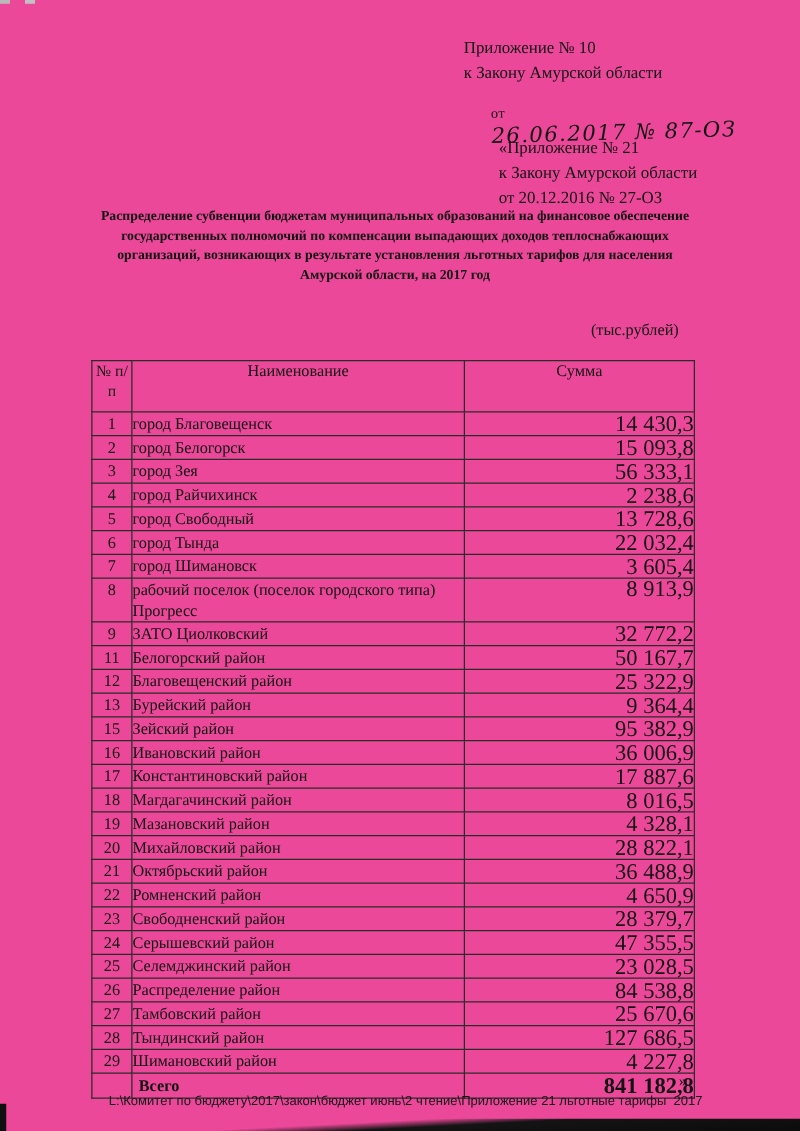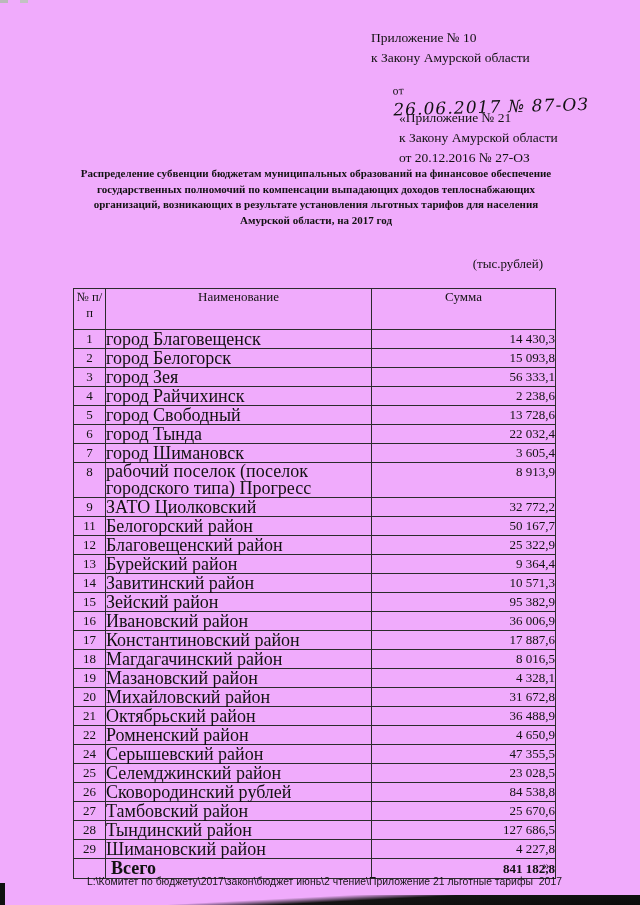--- a/index.html
+++ b/index.html
@@ -14,21 +14,21 @@
     position: relative;
     overflow: hidden;
     font-family: "Liberation Serif", "DejaVu Serif", serif;
     color: #121212;
     -webkit-font-smoothing: antialiased;
   }
 
   .page {
     position: absolute;
     inset: 0;
-    background: #f0abfc;
+    background: #ec4899;
   }
 
   
   .scan-top-left {
     position: absolute;
     left: 0; top: 0;
     width: 8px; height: 3px;
     background: #b9b9b9;
   }
   .scan-top-mid {
@@ -142,27 +142,27 @@
 
   td.t-num {
     text-align: center;
     height: 18px;
     line-height: 18px;
     font-size: 13px;
   }
   td.t-name {
     padding-left: 5px;
     line-height: 18px;
-    font-size: 18px;
+    font-size: 13px;
   }
   td.t-sum {
     text-align: right;
     padding-right: 7px;
     line-height: 18px;
-    font-size: 13px;
+    font-size: 18px;
   }
   tr.tall td.t-num,
   tr.tall td.t-name,
   tr.tall td.t-sum {
     line-height: 17px;
   }
   tr.total td {
     font-weight: bold;
     height: 19px;
     line-height: 19px;
@@ -284,25 +284,20 @@
             <td class="t-num">12</td>
             <td class="t-name">Благовещенский район</td>
             <td class="t-sum">25 322,9</td>
           </tr>
           <tr>
             <td class="t-num">13</td>
             <td class="t-name">Бурейский район</td>
             <td class="t-sum">9 364,4</td>
           </tr>
           <tr>
-            <td class="t-num">14</td>
-            <td class="t-name">Завитинский район</td>
-            <td class="t-sum">10 571,3</td>
-          </tr>
-          <tr>
             <td class="t-num">15</td>
             <td class="t-name">Зейский район</td>
             <td class="t-sum">95 382,9</td>
           </tr>
           <tr>
             <td class="t-num">16</td>
             <td class="t-name">Ивановский район</td>
             <td class="t-sum">36 006,9</td>
           </tr>
           <tr>
@@ -316,45 +311,50 @@
             <td class="t-sum">8 016,5</td>
           </tr>
           <tr>
             <td class="t-num">19</td>
             <td class="t-name">Мазановский район</td>
             <td class="t-sum">4 328,1</td>
           </tr>
           <tr>
             <td class="t-num">20</td>
             <td class="t-name">Михайловский район</td>
-            <td class="t-sum">31 672,8</td>
+            <td class="t-sum">28 822,1</td>
           </tr>
           <tr>
             <td class="t-num">21</td>
             <td class="t-name">Октябрьский район</td>
             <td class="t-sum">36 488,9</td>
           </tr>
           <tr>
             <td class="t-num">22</td>
             <td class="t-name">Ромненский район</td>
             <td class="t-sum">4 650,9</td>
           </tr>
           <tr>
+            <td class="t-num">23</td>
+            <td class="t-name">Свободненский район</td>
+            <td class="t-sum">28 379,7</td>
+          </tr>
+          <tr>
             <td class="t-num">24</td>
             <td class="t-name">Серышевский район</td>
             <td class="t-sum">47 355,5</td>
           </tr>
           <tr>
             <td class="t-num">25</td>
             <td class="t-name">Селемджинский район</td>
             <td class="t-sum">23 028,5</td>
           </tr>
           <tr>
             <td class="t-num">26</td>
-            <td class="t-name">Сковородинский рублей</td>
+            <td class="t-name">Распределение район</td>
             <td class="t-sum">84 538,8</td>
           </tr>
           <tr>
             <td class="t-num">27</td>
             <td class="t-name">Тамбовский район</td>
             <td class="t-sum">25 670,6</td>
           </tr>
           <tr>
             <td class="t-num">28</td>
             <td class="t-name">Тындинский район</td>

